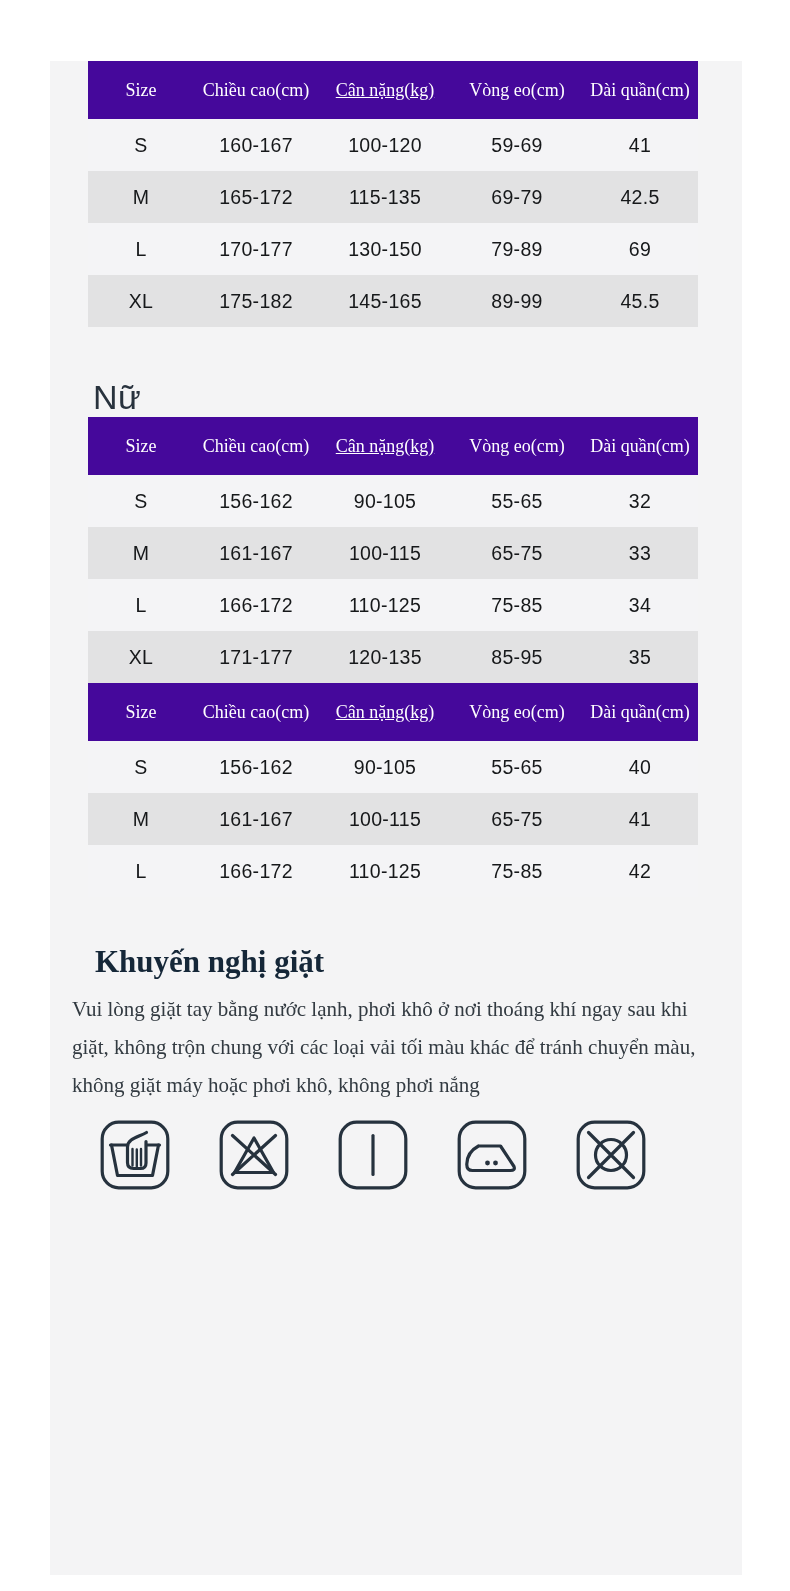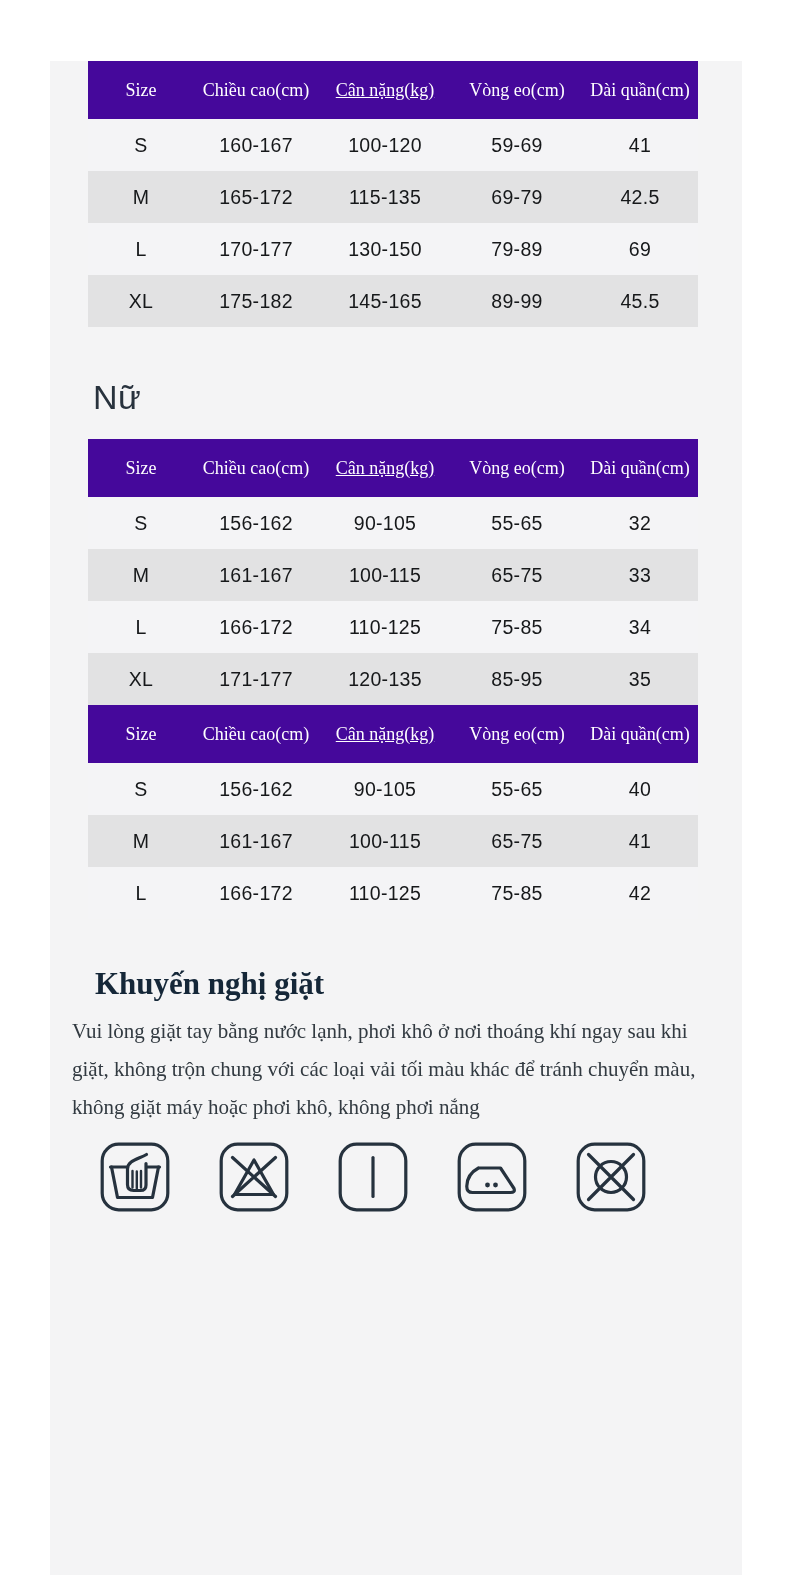--- a/index.html
+++ b/index.html
@@ -7,21 +7,21 @@
         font-family:"Liberation Sans",sans-serif;}
   .panel{position:absolute;left:50px;top:61px;width:692px;height:1514px;background:#f4f4f5;}
 
   
   .size-section .section-title{
     font-family:"Liberation Sans",sans-serif;
     font-size:34px;line-height:40px;font-weight:400;color:#28323d;
     margin:0 0 0 43px;letter-spacing:.5px;
   }
   .size-section:nth-of-type(1) .section-title{margin-top:64px;margin-bottom:15px;}
-  .size-section:nth-of-type(2) .section-title{margin-top:50px;margin-bottom:22px;}
+  .size-section:nth-of-type(2) .section-title{margin-top:50px;}
   .size-section:nth-of-type(3) .section-title{margin-top:48px;margin-bottom:13px;}
 
   table.size-table{
     border-collapse:collapse;table-layout:fixed;
     width:610px;margin-left:38px;
   }
   table.size-table th{
     background:#45089b;color:#ffffff;font-weight:400;
     font-family:"Liberation Serif",serif;font-size:18px;
     height:58px;text-align:center;padding:0;

